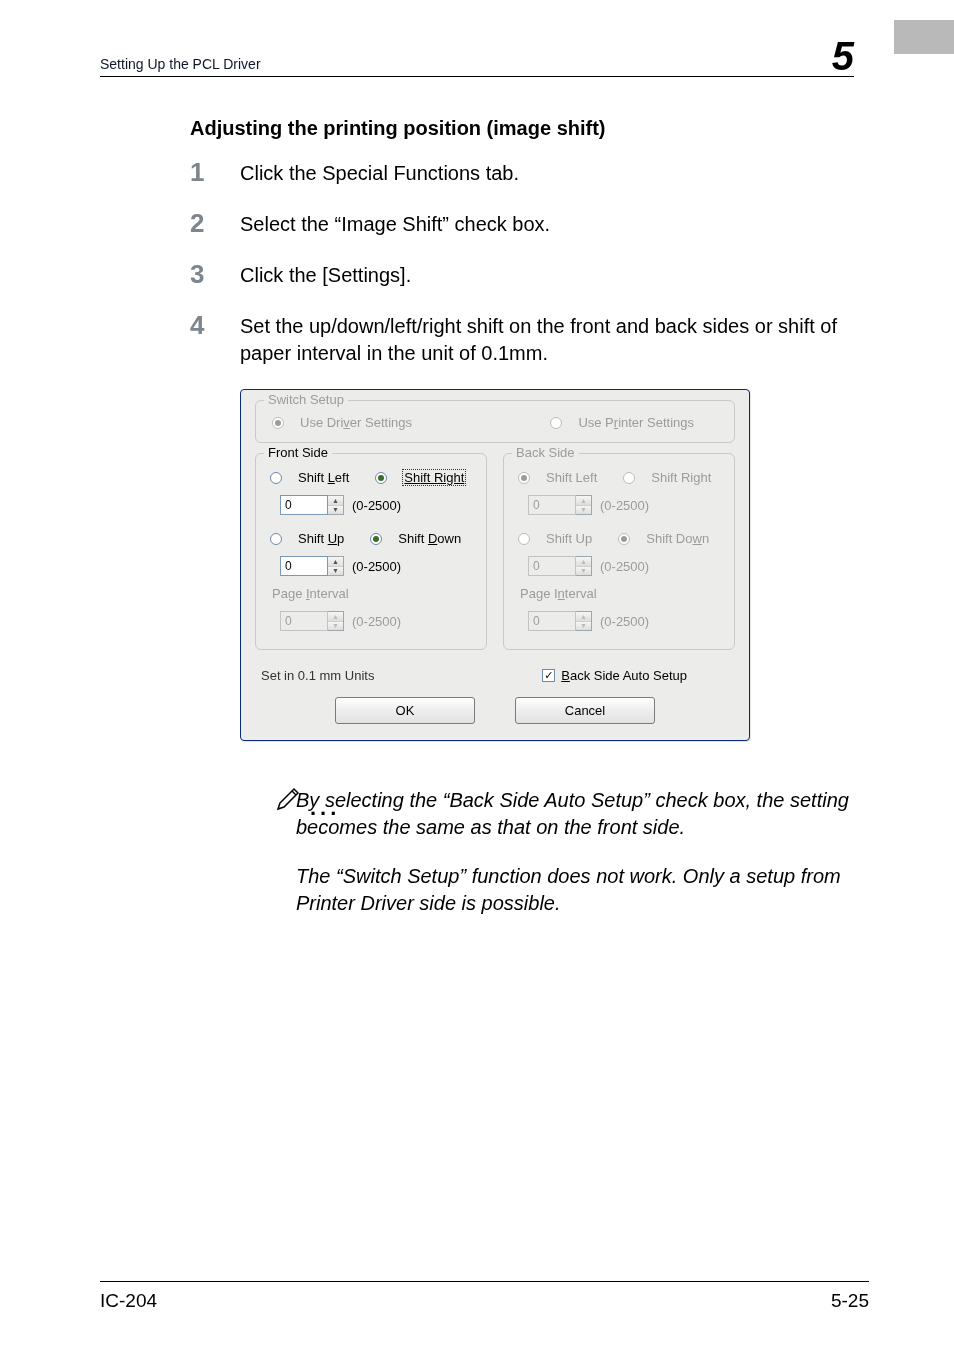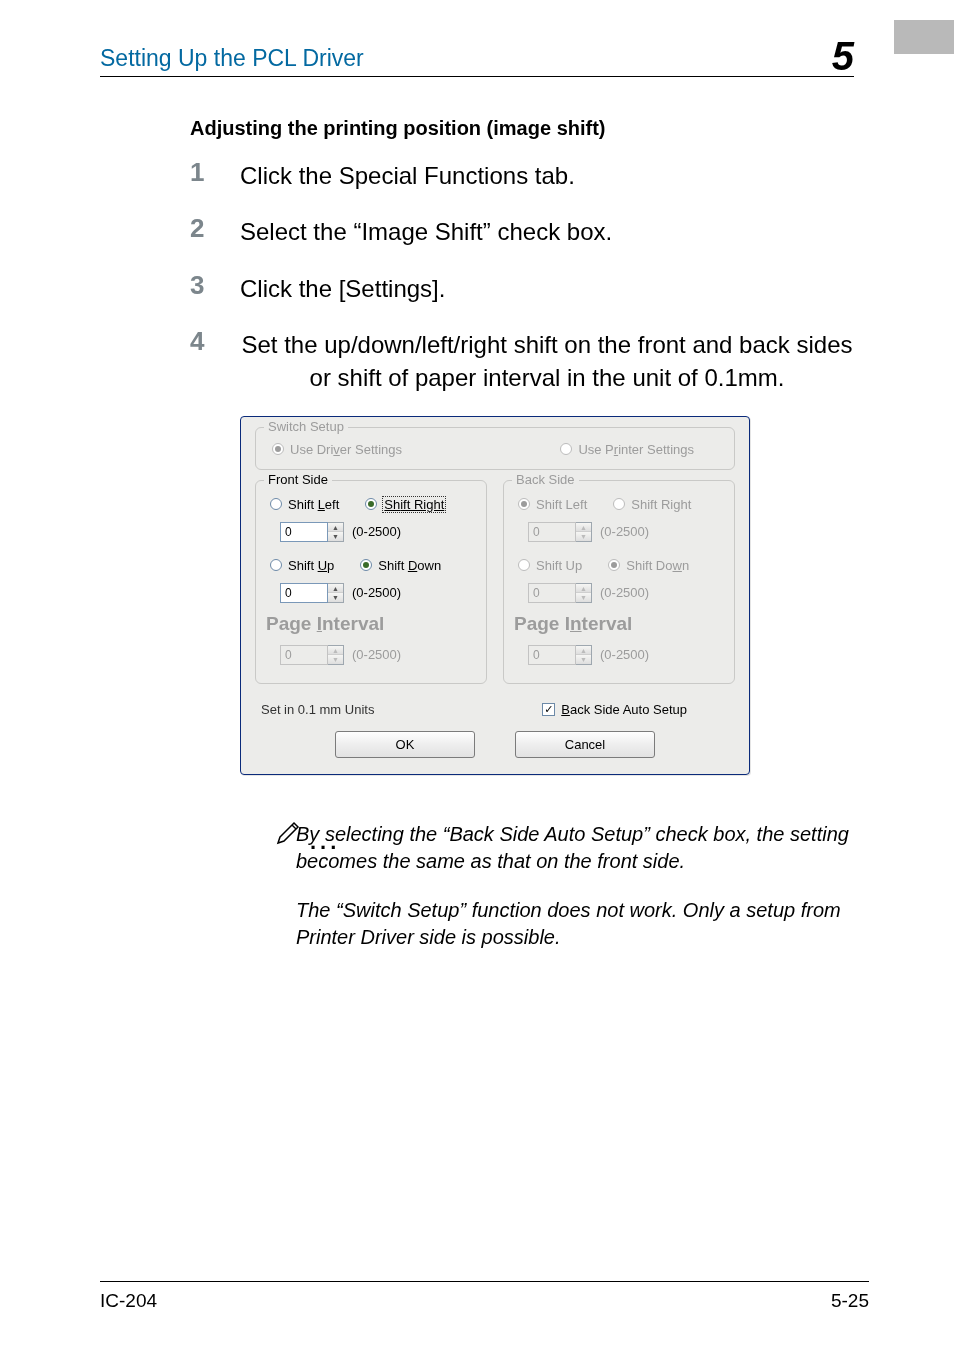--- a/index.html
+++ b/index.html
@@ -16,22 +16,22 @@
     padding: 32px 100px 0 100px;
   }
   .running-head {
     display: flex;
     justify-content: space-between;
     align-items: flex-end;
     border-bottom: 1.5px solid #000;
     padding-bottom: 4px;
   }
   .running-head .title {
-    font-size: 23px;
-    color: #0369a1;
+    font-size: 14px;
+    color: #0f172a;
   }
   .running-head .chapnum {
     font-size: 40px;
     font-weight: 800;
     font-style: italic;
     line-height: 1;
     position: relative;
     top: 4px;
   }
   .corner-tab {
@@ -62,24 +62,23 @@
   }
   .step-num {
     width: 50px;
     flex: 0 0 50px;
     font-size: 26px;
     font-weight: 700;
     color: #7c868c;
     line-height: 1.1;
   }
   .step-text {
-    font-size: 24px;
+    font-size: 20px;
     line-height: 1.35;
     padding-top: 2px;
-    text-align: center;
   }
   
   .dialog-wrap {
     margin-left: 50px;
     margin-top: 6px;
     width: 510px;
   }
   .dialog {
     border: 1px solid #0a2a7a;
     border-radius: 4px;
@@ -121,21 +120,21 @@
   }
   .groupbox .legend {
     position: absolute;
     top: -9px;
     left: 8px;
     background: #ececea;
     padding: 0 4px;
     font-size: 13px;
   }
   .disabled { color: #9c9c9c; }
-  .radio-row { display:flex; align-items:center; gap:6px; }
+  .radio-row { display:flex; align-items:center; gap:16px; }
   .radio-dot {
     width: 12px; height: 12px; border-radius: 50%;
     border: 1px solid #6d8aa8; background:#fff;
     display:inline-flex; align-items:center; justify-content:center;
     flex:0 0 12px;
   }
   .radio-dot.disabled-dot { border-color:#bcbcbc; }
   .radio-dot.sel::after {
     content:""; width:6px; height:6px; border-radius:50%; background:#3a6b2a;
   }
@@ -161,21 +160,21 @@
     width:16px; display:flex; flex-direction:column; border:1px solid #9ea7af; border-left:none;
   }
   .spin .btns div {
     flex:1; background:linear-gradient(#f6f6f4,#dedede);
     display:flex; align-items:center; justify-content:center;
     font-size:7px; color:#555;
   }
   .spin .btns.disabled-b div { color:#bbb; }
   .spin .btns div:first-child { border-bottom:1px solid #cfcfcf; }
   .range { font-size:13px; }
-  .sub-label { font-size:19px; margin-top:10px;font-weight:bold; }
+  .sub-label { font-size:13px; margin-left:6px; margin-top:10px; }
   .auto-row { display:flex; align-items:flex-start; justify-content:space-between; margin:8px 2px 2px 2px; }
   .auto-row .left { font-size:13px; color:#333; padding-left:4px;}
   .auto-row .right { display:flex; align-items:center; gap:6px; padding-right: 46px;}
   .chk {
     width:13px; height:13px; border:1px solid #6d8aa8; background:#fff;
     display:inline-flex; align-items:center; justify-content:center; font-size:11px; line-height:1;
   }
   .btn-row { display:flex; justify-content:center; gap:40px; margin-top:14px; }
   .winbtn {
     width: 140px; height:27px;

